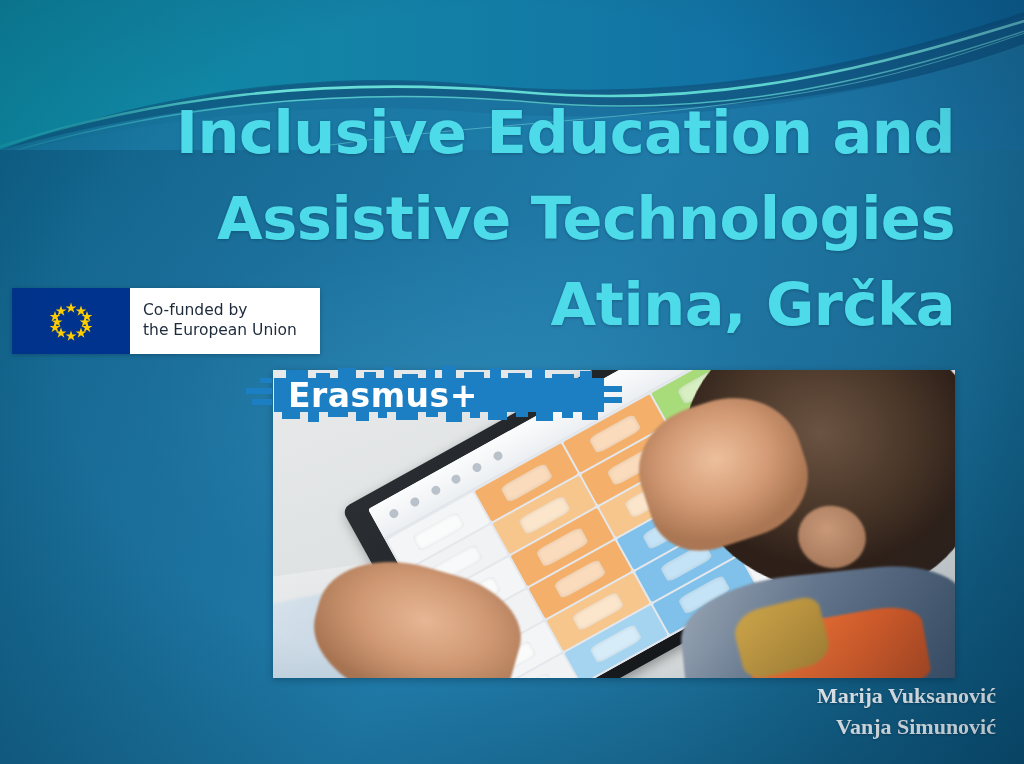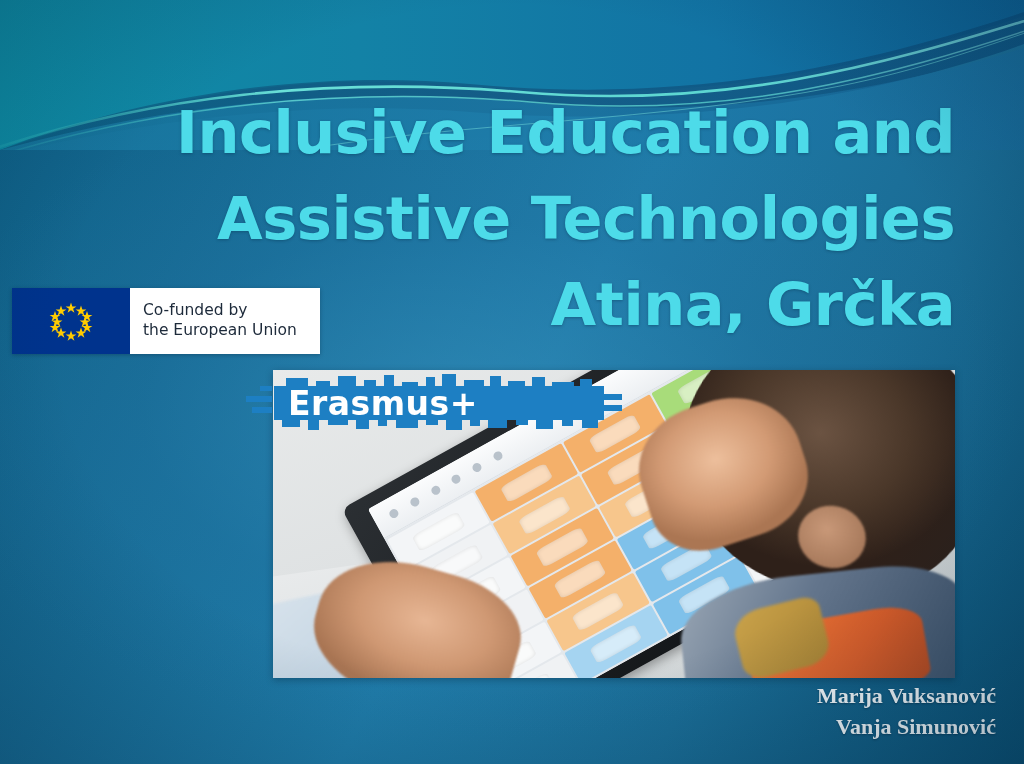--- a/index.html
+++ b/index.html
@@ -255,21 +255,21 @@
     background: radial-gradient(ellipse 58% 56% at 48% 40%, #edbf9c 0%, #d29a74 58%, #ab7653 100%);
     border-radius: 42% 46% 40% 34%;
     transform: rotate(-18deg);
     filter: blur(0.8px);
   }
 
   
   .erasmus {
     position: absolute;
     left: 246px;
-    top: 374px;
+    top: 366px;
     width: 376px;
     height: 62px;
     z-index: 5;
   }
   .erasmus svg { display: block; width: 100%; height: 100%; }
 
   
   .authors {
     position: absolute;
     right: 28px;

